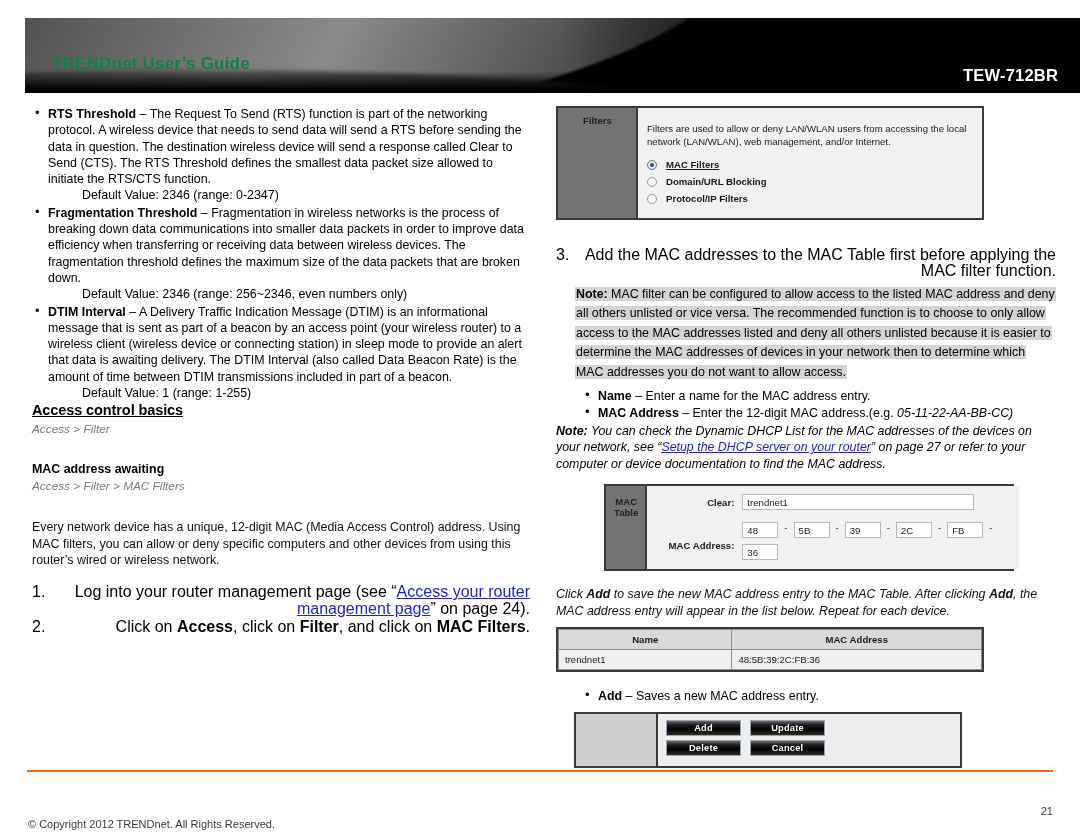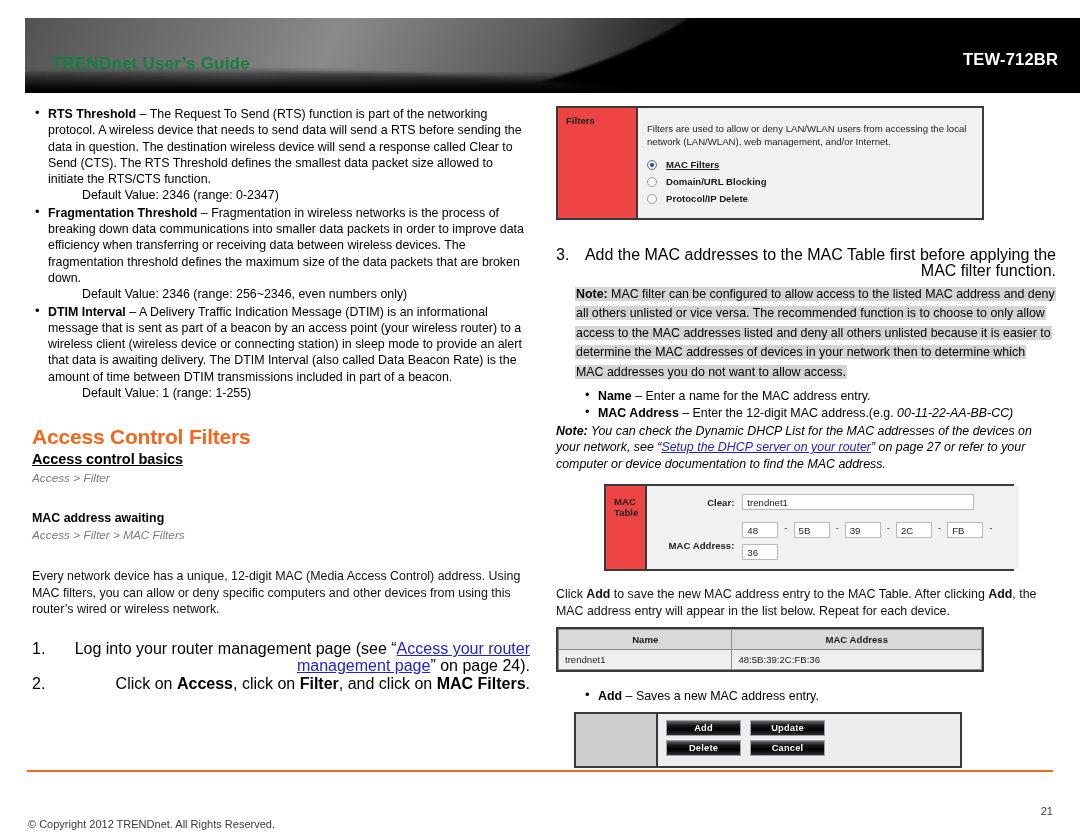--- a/index.html
+++ b/index.html
@@ -40,21 +40,21 @@
   .banner .shade-bottom {
     position:absolute; left:0; bottom:0; width:100%; height:22px;
     background:linear-gradient(180deg, rgba(0,0,0,0) 0%, #000 85%);
   }
   .banner-title {
     position:absolute; left:27px; top:36px;
     color:#15803d; font-size:17px; font-weight:bold; letter-spacing:.2px;
     z-index:5;
   }
   .banner-model {
-    position:absolute; right:22px; top:32px;
+    position:absolute; right:22px; top:48px;
     color:#fff; font-size:16.5px; font-weight:bold; letter-spacing:.2px;
     z-index:5;
   }
 
   
   .col-left  { position:absolute; left:32px;  top:106px; width:498px; }
   .col-right { position:absolute; left:556px; top:106px; width:500px; }
 
   .body-text { font-size:12.4px; line-height:16.3px; color:#111; }
 
@@ -99,23 +99,23 @@
     background:#d4d4d4; font-size:12.4px; line-height:17.5px;
     padding:0 1px; display:inline;
     box-decoration-break:clone; -webkit-box-decoration-break:clone;
   }
   .note-italic { font-size:12.4px; line-height:16.6px; font-style:italic; }
 
   
   .shot { border:2px solid #3a3a3a; background:#f0f0f0; font-family:"Liberation Sans", sans-serif; }
   .shot-row { display:flex; }
   .shot-label {
-    background:#ef4444; border-right:2px solid #3a3a3a;
+    background:#737373; border-right:2px solid #3a3a3a;
     font-size:9.6px; font-weight:bold; color:#222;
-    text-align:left; padding:7px 7px 0 8px;
+    text-align:center; padding:7px 7px 0 8px;
   }
   .shot-body { flex:1; padding:14px 9px 8px 9px; background:#f1f1f1; }
   .shot-desc { font-size:9.6px; color:#222; line-height:13px; }
 
   .radio-list { margin-top:11px; }
   .radio-item { display:flex; align-items:center; margin-bottom:6px; }
   .radio {
     width:10px; height:10px; border-radius:50%;
     border:1px solid #9a9a9a; background:#fafafa; margin-right:9px;
     flex:0 0 auto; position:relative;
@@ -200,30 +200,29 @@
     <li>
       <b>Fragmentation Threshold</b><span> – </span><span>Fragmentation in wireless networks is the process of breaking down data communications into smaller data packets in order to improve data efficiency when transferring or receiving data between wireless devices. The fragmentation threshold defines the maximum size of the data packets that are broken down.</span>
       <div class="sub-default">Default Value: 2346 (range: 256~2346, even numbers only)</div>
     </li>
     <li>
       <b>DTIM Interval</b><span> – </span><span>A Delivery Traffic Indication Message (DTIM) is an informational message that is sent as part of a beacon by an access point (your wireless router) to a wireless client (wireless device or connecting station) in sleep mode to provide an alert that data is awaiting delivery. The DTIM Interval (also called Data Beacon Rate) is the amount of time between DTIM transmissions included in part of a beacon.</span>
       <div class="sub-default">Default Value: 1 (range: 1-255)</div>
     </li>
   </ul>
 
-  <h1 class="sec" style="margin-top:24px;">Access Control Filters</h1>
   <h2 class="sub">Access control basics</h2>
   <div class="path">Access &gt; Filter</div>
 
   <h3 class="sub3" style="margin-top:26px;">MAC address awaiting</h3>
   <div class="path">Access &gt; Filter &gt; MAC Filters</div>
 
   <p class="body-text" style="margin:26px 0 0 0;">Every network device has a unique, 12-digit MAC (Media Access Control) address. Using MAC filters, you can allow or deny specific computers and other devices from using this router’s wired or wireless network.</p>
 
-  <ol class="num" style="margin-top:24px;">
+  <ol class="num" style="margin-top:16px;">
     <li><span>Log into your router management page (see “</span><a class="link" href="#">Access your router management page</a><span>” on page 24).</span></li>
     <li><span>Click on </span><b>Access</b><span>, click on </span><b>Filter</b><span>, and click on </span><b>MAC Filters</b><span>.</span></li>
   </ol>
 </div>
 
 <div class="col-right">
 
   <div class="shot" style="width:428px;">
     <div class="shot-row">
       <div class="shot-label" style="width:80px;">Filters</div>
@@ -233,38 +232,38 @@
           <div class="radio-item">
             <span class="radio on"></span>
             <span class="radio-text sel">MAC Filters</span>
           </div>
           <div class="radio-item">
             <span class="radio"></span>
             <span class="radio-text">Domain/URL Blocking</span>
           </div>
           <div class="radio-item">
             <span class="radio"></span>
-            <span class="radio-text">Protocol/IP Delete</span>
+            <span class="radio-text">Protocol/IP Filters</span>
           </div>
         </div>
       </div>
     </div>
   </div>
 
   <ol class="num start3" style="margin-top:27px;">
     <li>Add the MAC addresses to the MAC Table first before applying the MAC filter function.</li>
   </ol>
 
   <div style="padding-left:19px; margin-top:4px;">
     <span class="note-hl"><b>Note:</b><span> MAC filter can be configured to allow access to the listed MAC address and deny all others unlisted or vice versa. The recommended function is to choose to only allow access to the MAC addresses listed and deny all others unlisted because it is easier to determine the MAC addresses of devices in your network then to determine which MAC addresses you do not want to allow access.</span></span>
   </div>
 
   <ul class="bul" style="padding-left:26px; margin-top:7px;">
     <li><b>Name</b><span> – </span><span>Enter a name for the MAC address entry.</span></li>
-    <li><b>MAC Address</b><span> – </span><span>Enter the 12-digit MAC address.(e.g. </span><i>00-11-22-AA-BB-CC)</i></li>
+    <li><b>MAC Address</b><span> – </span><span>Enter the 12-digit MAC address.(e.g. </span><i>05-11-22-AA-BB-CC)</i></li>
   </ul>
 
   <div class="note-italic" style="">
     <b>Note:</b><span> You can check the Dynamic DHCP List for the MAC addresses of the devices on your network, see “</span><a class="link" href="#">Setup the DHCP server on your router</a><span>” on page 27 or refer to your computer or device documentation to find the MAC address.</span>
   </div>
 
   <div class="shot" style="width:410px; margin-top:12px; margin-left:48px;">
     <div class="shot-row">
       <div class="shot-label" style="width:85px; padding-top:10px;">MAC Table</div>
       <div class="shot-body" style="padding:8px 9px 9px 9px;">
@@ -286,21 +285,21 @@
             <input class="txtbox txt-oct" type="text" value="FB" style="">
             <span class="dash">-</span>
             <div style="width:100%; height:6px;"></div>
             <input class="txtbox txt-oct" type="text" value="36" style="">
           </div>
         </div>
       </div>
     </div>
   </div>
 
-  <p class="body-text" style="margin:15px 0 0 0;"><span>Click </span><b>Add</b><span> to save the new MAC address entry to the MAC Table. After clicking </span><b>Add</b><span>, the MAC address entry will appear in the list below. Repeat for each device.</span></p>
+  <p class="body-text" style="margin:15px 0 0 0;font-style:italic;"><span>Click </span><b>Add</b><span> to save the new MAC address entry to the MAC Table. After clicking </span><b>Add</b><span>, the MAC address entry will appear in the list below. Repeat for each device.</span></p>
 
   <div class="shot" style="width:428px; margin-top:8px; padding:0; background:#fff;">
     <table class="list-table">
       <thead>
         <tr>
           <th style="width:41%;">Name</th>
           <th>MAC Address</th>
         </tr>
       </thead>
       <tbody>

